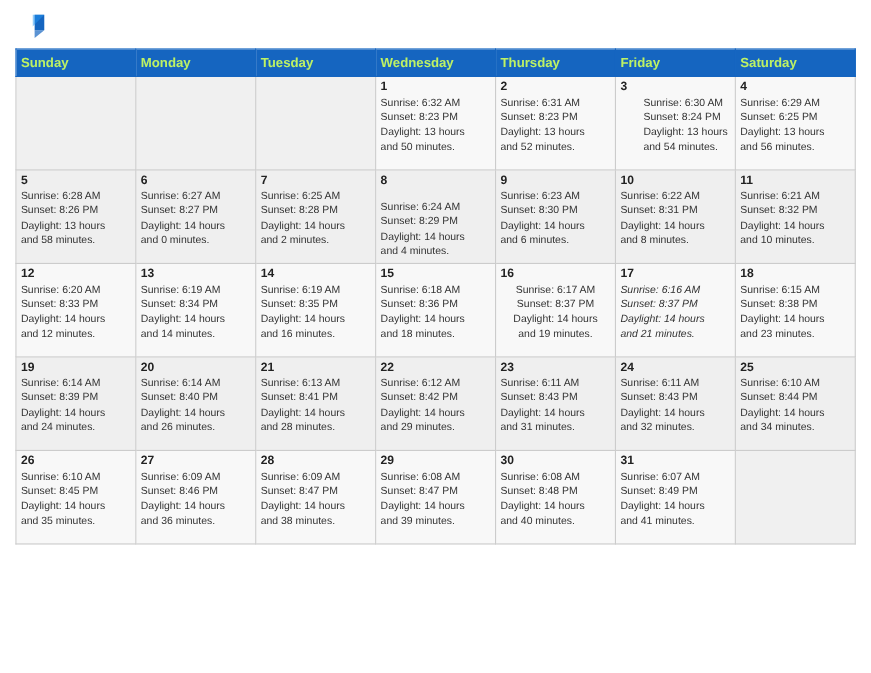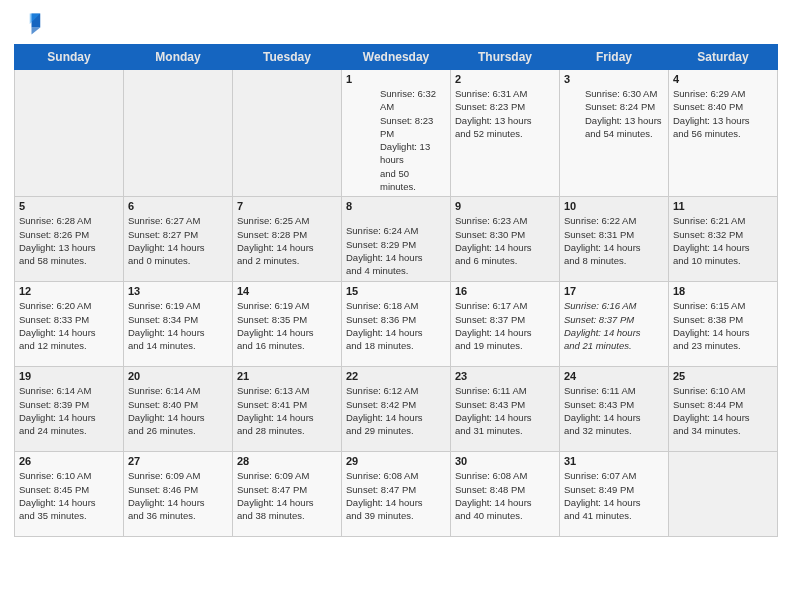--- a/index.html
+++ b/index.html
@@ -51,25 +51,25 @@
       font-size: 14px;
       color: #444;
     }
     .calendar {
       width: 100%;
       border-collapse: collapse;
       table-layout: fixed;
     }
     .calendar thead th {
       background: #1565c0;
-      color: #e5e5e5;
+      color: #bef264;
       font-size: 12px;
       font-weight: bold;
       padding: 5px 4px;
-      text-align: center;
+      text-align: left;
       border: 1px solid #1565c0;
     }
     .calendar tbody td {
       border: 1px solid #ccc;
       vertical-align: top;
       padding: 3px 4px;
       font-size: 10px;
       color: #333;
       height: 85px;
       background: #fff;
@@ -130,21 +130,21 @@
           <th>Saturday</th>
         </tr>
     </thead>
     <tbody id="calendar-body">
     <tr>
           <td class="empty-cell"></td>
           <td class="empty-cell"></td>
           <td class="empty-cell"></td>
           <td>
             <span class="day-num">1</span>
-            <div class="day-info" style="white-space: pre-line; margin-left: 34px;">Sunrise: 6:32 AM
+            <div class="day-info" style="white-space: pre-line;">Sunrise: 6:32 AM
 Sunset: 8:23 PM
 Daylight: 13 hours
 and 50 minutes.</div>
           </td>
           <td>
             <span class="day-num">2</span>
             <div class="day-info" style="white-space: pre-line;">Sunrise: 6:31 AM
 Sunset: 8:23 PM
 Daylight: 13 hours
 and 52 minutes.</div>
@@ -152,21 +152,21 @@
           <td>
             <span class="day-num">3</span>
             <div class="day-info" style="white-space: pre-line; margin-left: 21px;">Sunrise: 6:30 AM
 Sunset: 8:24 PM
 Daylight: 13 hours
 and 54 minutes.</div>
           </td>
           <td>
             <span class="day-num">4</span>
             <div class="day-info" style="white-space: pre-line;">Sunrise: 6:29 AM
-Sunset: 8:40 PM
+Sunset: 6:25 PM
 Daylight: 13 hours
 and 56 minutes.</div>
           </td>
         </tr>
         <tr>
           <td>
             <span class="day-num">5</span>
             <div class="day-info" style="white-space: pre-line;">Sunrise: 6:28 AM
 Sunset: 8:26 PM
 Daylight: 13 hours
@@ -239,21 +239,21 @@
           </td>
           <td>
             <span class="day-num">15</span>
             <div class="day-info" style="white-space: pre-line;">Sunrise: 6:18 AM
 Sunset: 8:36 PM
 Daylight: 14 hours
 and 18 minutes.</div>
           </td>
           <td>
             <span class="day-num">16</span>
-            <div class="day-info" style="white-space: pre-line;">Sunrise: 6:17 AM
+            <div class="day-info" style="white-space: pre-line; text-align: center;">Sunrise: 6:17 AM
 Sunset: 8:37 PM
 Daylight: 14 hours
 and 19 minutes.</div>
           </td>
           <td>
             <span class="day-num">17</span>
             <div class="day-info" style="white-space: pre-line; font-style: italic;">Sunrise: 6:16 AM
 Sunset: 8:37 PM
 Daylight: 14 hours
 and 21 minutes.</div>

